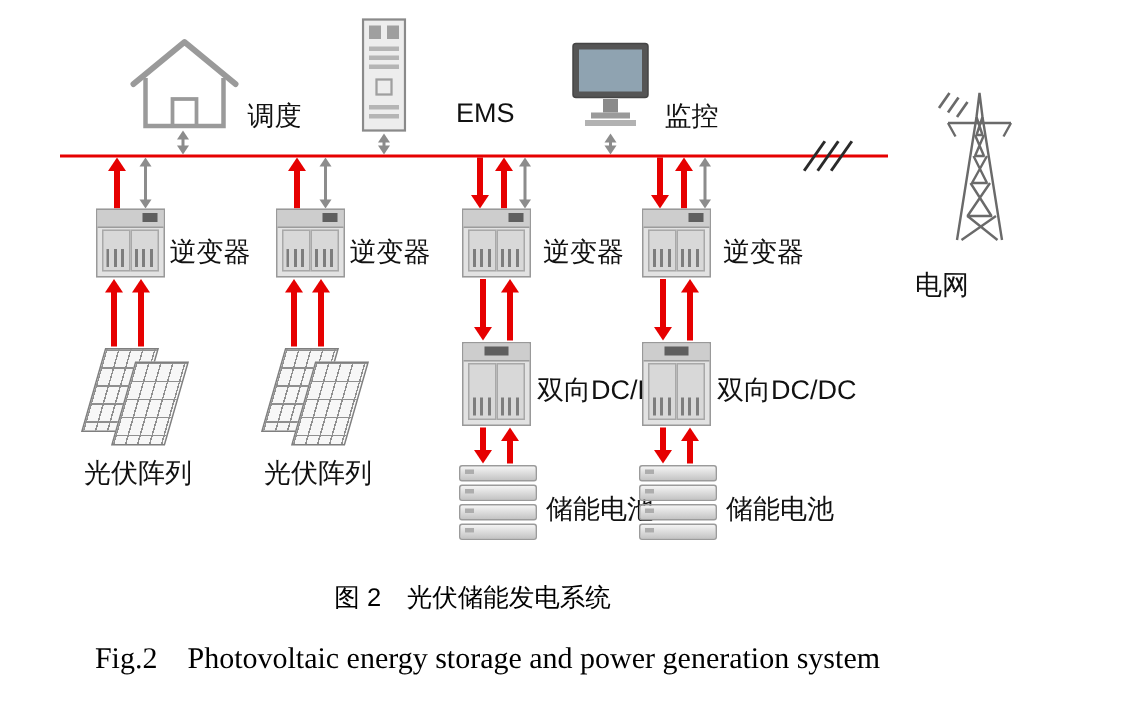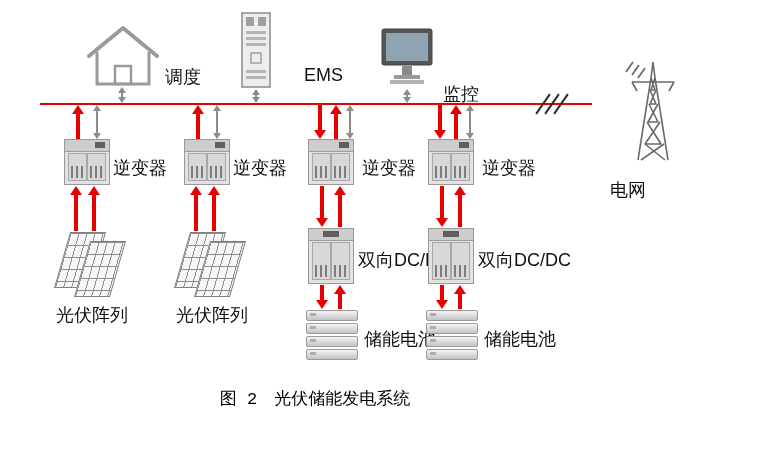--- a/index.html
+++ b/index.html
@@ -53,21 +53,21 @@
       background:
         repeating-linear-gradient(to right,#8f8f8f 0 1px,transparent 1px 8px),
         repeating-linear-gradient(to bottom,#8f8f8f 0 1px,transparent 1px 12px),
         #f7f7f7;
       transform:skewX(-16deg);}
   .pv .p1{left:6px;top:0;}
   .pv .p2{left:26px;top:9px;}
 
   
   .cap-zh{position:absolute;left:0;top:387px;width:630px;text-align:center;
-      font-family:Liberation Mono, monospace;font-size:17px;color:#000;}
+      font-family:Liberation Sans, sans-serif;font-size:17px;color:#000;}
   .cap-en{position:absolute;left:0;top:425px;width:650px;text-align:center;
       font-family:"Liberation Serif", serif;font-size:20px;color:#000;}
 </style>
 </head>
 <body>
 
 <div class="page">
 
   <svg class="abs" style="left:84px;top:24px" width="78" height="62" viewBox="0 0 78 62">
     <path d="M5 32 L39 4 L73 32" fill="none" stroke="#9a9a9a" stroke-width="4" stroke-linecap="round" stroke-linejoin="round"></path>
@@ -89,21 +89,21 @@
   </svg>
   <div class="lbl" style="left:304px;top:65px">EMS</div>
 
   <svg class="abs" style="left:381px;top:28px" width="52" height="60" viewBox="0 0 52 60">
     <rect x="1" y="1" width="50" height="36" rx="2" fill="#555555" stroke="#454545"></rect>
     <rect x="5" y="5" width="42" height="28" fill="#8fa3b1"></rect>
     <rect x="21" y="38" width="10" height="9" fill="#8a8a8a"></rect>
     <rect x="13" y="47" width="26" height="4" fill="#9a9a9a"></rect>
     <rect x="9" y="52" width="34" height="4" fill="#b2b2b2"></rect>
   </svg>
-  <div class="lbl" style="left:443px;top:82px">监控</div>
+  <div class="lbl" style="left:443px;top:65px">监控</div>
 
   <div class="varrow gray both" style="left:116px;top:87px;height:16px">
       <i class="shaft"></i>
       <i class="head up"></i>
       <i class="head down"></i>
     </div>
   <div class="varrow gray both" style="left:250px;top:89px;height:14px">
       <i class="shaft"></i>
       <i class="head up"></i>
       <i class="head down"></i>
@@ -301,14 +301,15 @@
 
   <div class="battery" style="left:426px;top:310px">
       <i></i>
       <i></i>
       <i></i>
       <i></i>
     </div>
   <div class="lbl" style="left:484px;top:327px">储能电池</div>
 
   <div class="cap-zh">图 2　光伏储能发电系统</div>
+  <div class="cap-en">Fig.2　Photovoltaic energy storage and power generation system</div>
 
 </div>
 
 </body></html>

